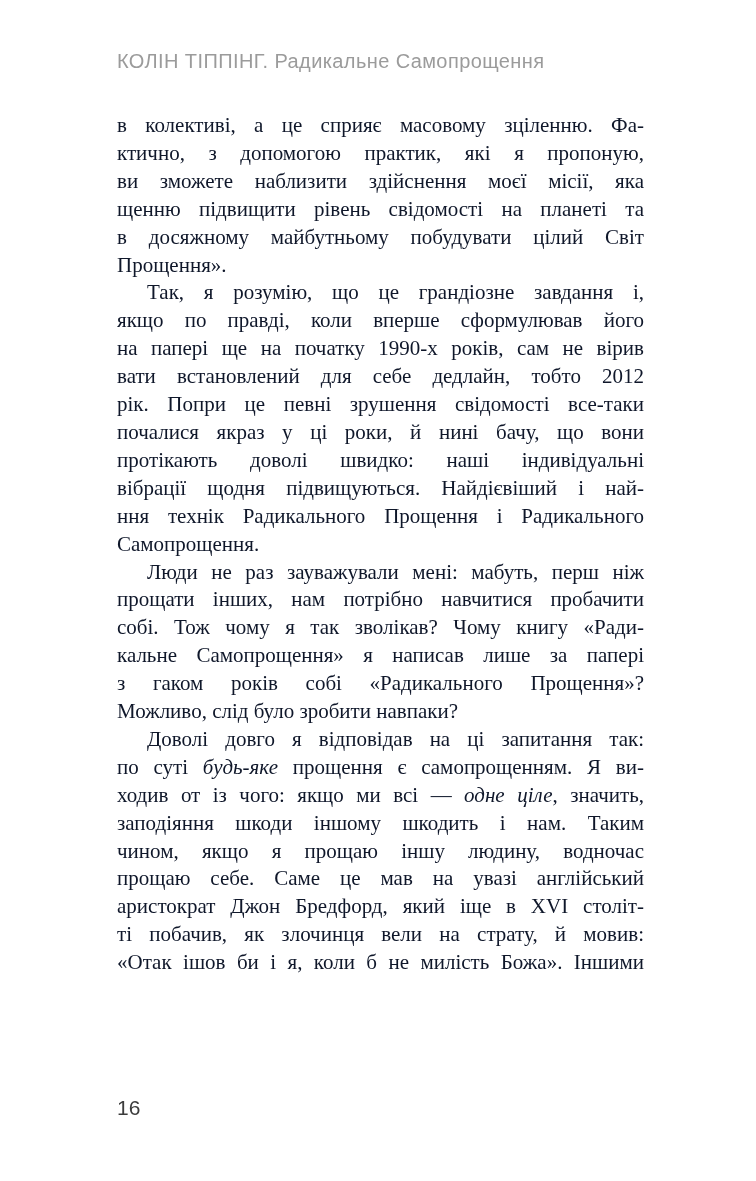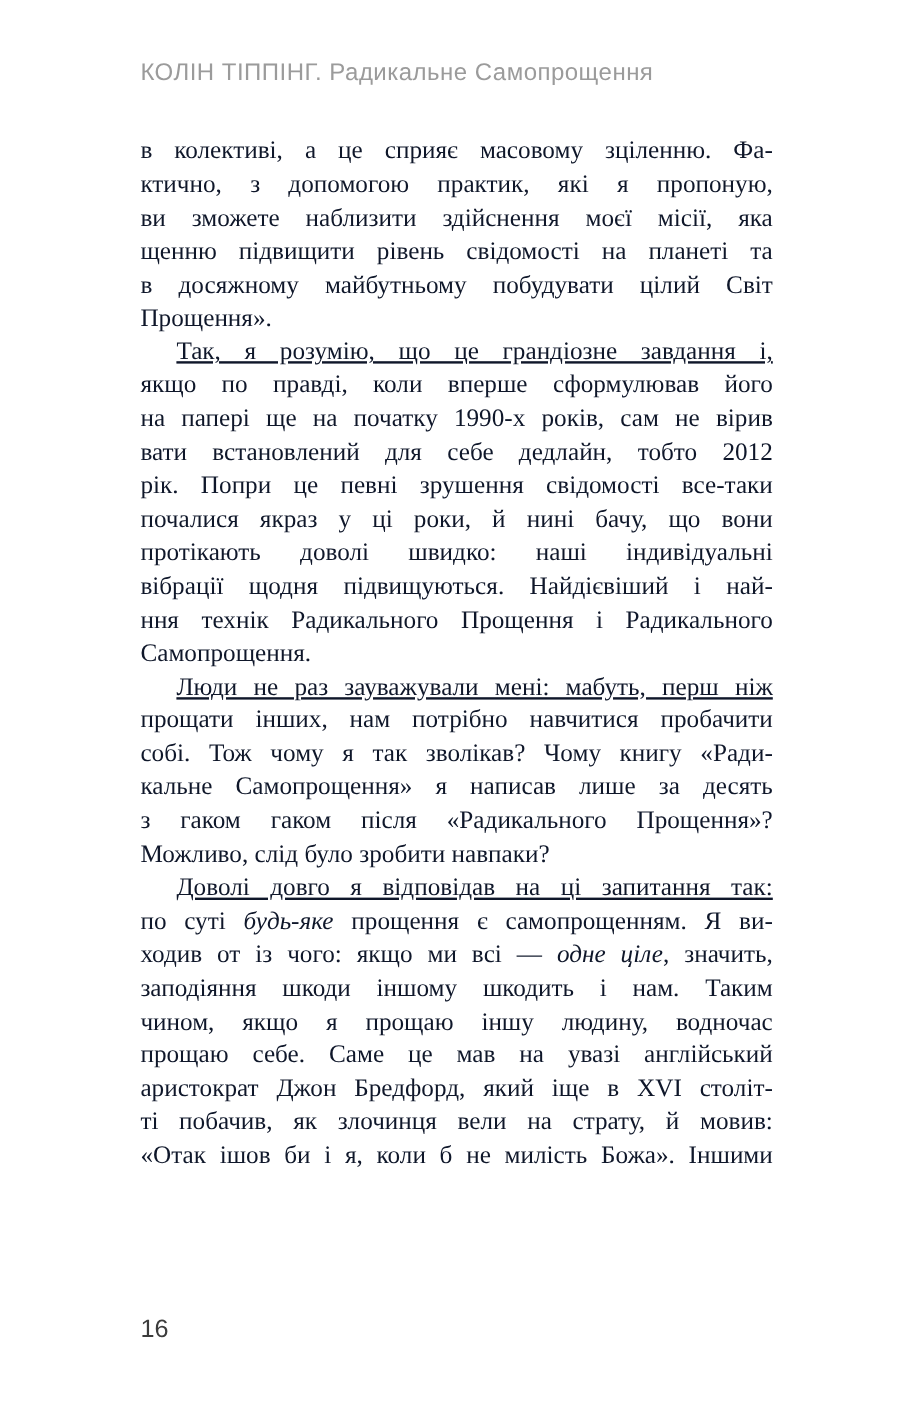--- a/index.html
+++ b/index.html
@@ -43,21 +43,20 @@
     line-height: 27.9px;
     text-align: justify;
     text-align-last: justify;
     white-space: normal;
   }
   .line.lastline {
     text-align-last: left;
   }
   .line.indented {
     text-indent: 30px;
-    text-decoration: underline;
   }
   .seg.italic {
     font-style: italic;
   }
   .page-number {
     position: absolute;
     left: 117px;
     top: 1096px;
     font-family: "Liberation Sans", sans-serif;
     font-size: 21px;
@@ -88,22 +87,22 @@
         <div class="line"><span class="seg">почалися якраз у ці роки, й нині бачу, що вони</span></div>
         <div class="line"><span class="seg">протікають доволі швидко: наші індивідуальні</span></div>
         <div class="line"><span class="seg">вібрації щодня підвищуються. Найдієвіший і най-</span></div>
         <div class="line"><span class="seg">ння технік Радикального Прощення і Радикального</span></div>
         <div class="line lastline"><span class="seg">Самопрощення.</span></div>
       </div>
       <div class="paragraph">
         <div class="line indented"><span class="seg">Люди не раз зауважували мені: мабуть, перш ніж</span></div>
         <div class="line"><span class="seg">прощати інших, нам потрібно навчитися пробачити</span></div>
         <div class="line"><span class="seg">собі. Тож чому я так зволікав? Чому книгу «Ради-</span></div>
-        <div class="line"><span class="seg">кальне Самопрощення» я написав лише за десять</span></div>
-        <div class="line"><span class="seg">з гаком гаком після «Радикального Прощення»?</span></div>
+        <div class="line"><span class="seg">кальне Самопрощення» я написав лише за папері</span></div>
+        <div class="line"><span class="seg">з гаком років собі «Радикального Прощення»?</span></div>
         <div class="line lastline"><span class="seg">Можливо, слід було зробити навпаки?</span></div>
       </div>
       <div class="paragraph">
         <div class="line indented"><span class="seg">Доволі довго я відповідав на ці запитання так:</span></div>
         <div class="line"><span class="seg">по суті </span><span class="seg italic">будь-яке</span><span class="seg"> прощення є самопрощенням. Я ви-</span></div>
         <div class="line"><span class="seg">ходив от із чого: якщо ми всі — </span><span class="seg italic">одне ціле</span><span class="seg">, значить,</span></div>
         <div class="line"><span class="seg">заподіяння шкоди іншому шкодить і нам. Таким</span></div>
         <div class="line"><span class="seg">чином, якщо я прощаю іншу людину, водночас</span></div>
         <div class="line"><span class="seg">прощаю себе. Саме це мав на увазі англійський</span></div>
         <div class="line"><span class="seg">аристократ Джон Бредфорд, який іще в XVI століт-</span></div>

